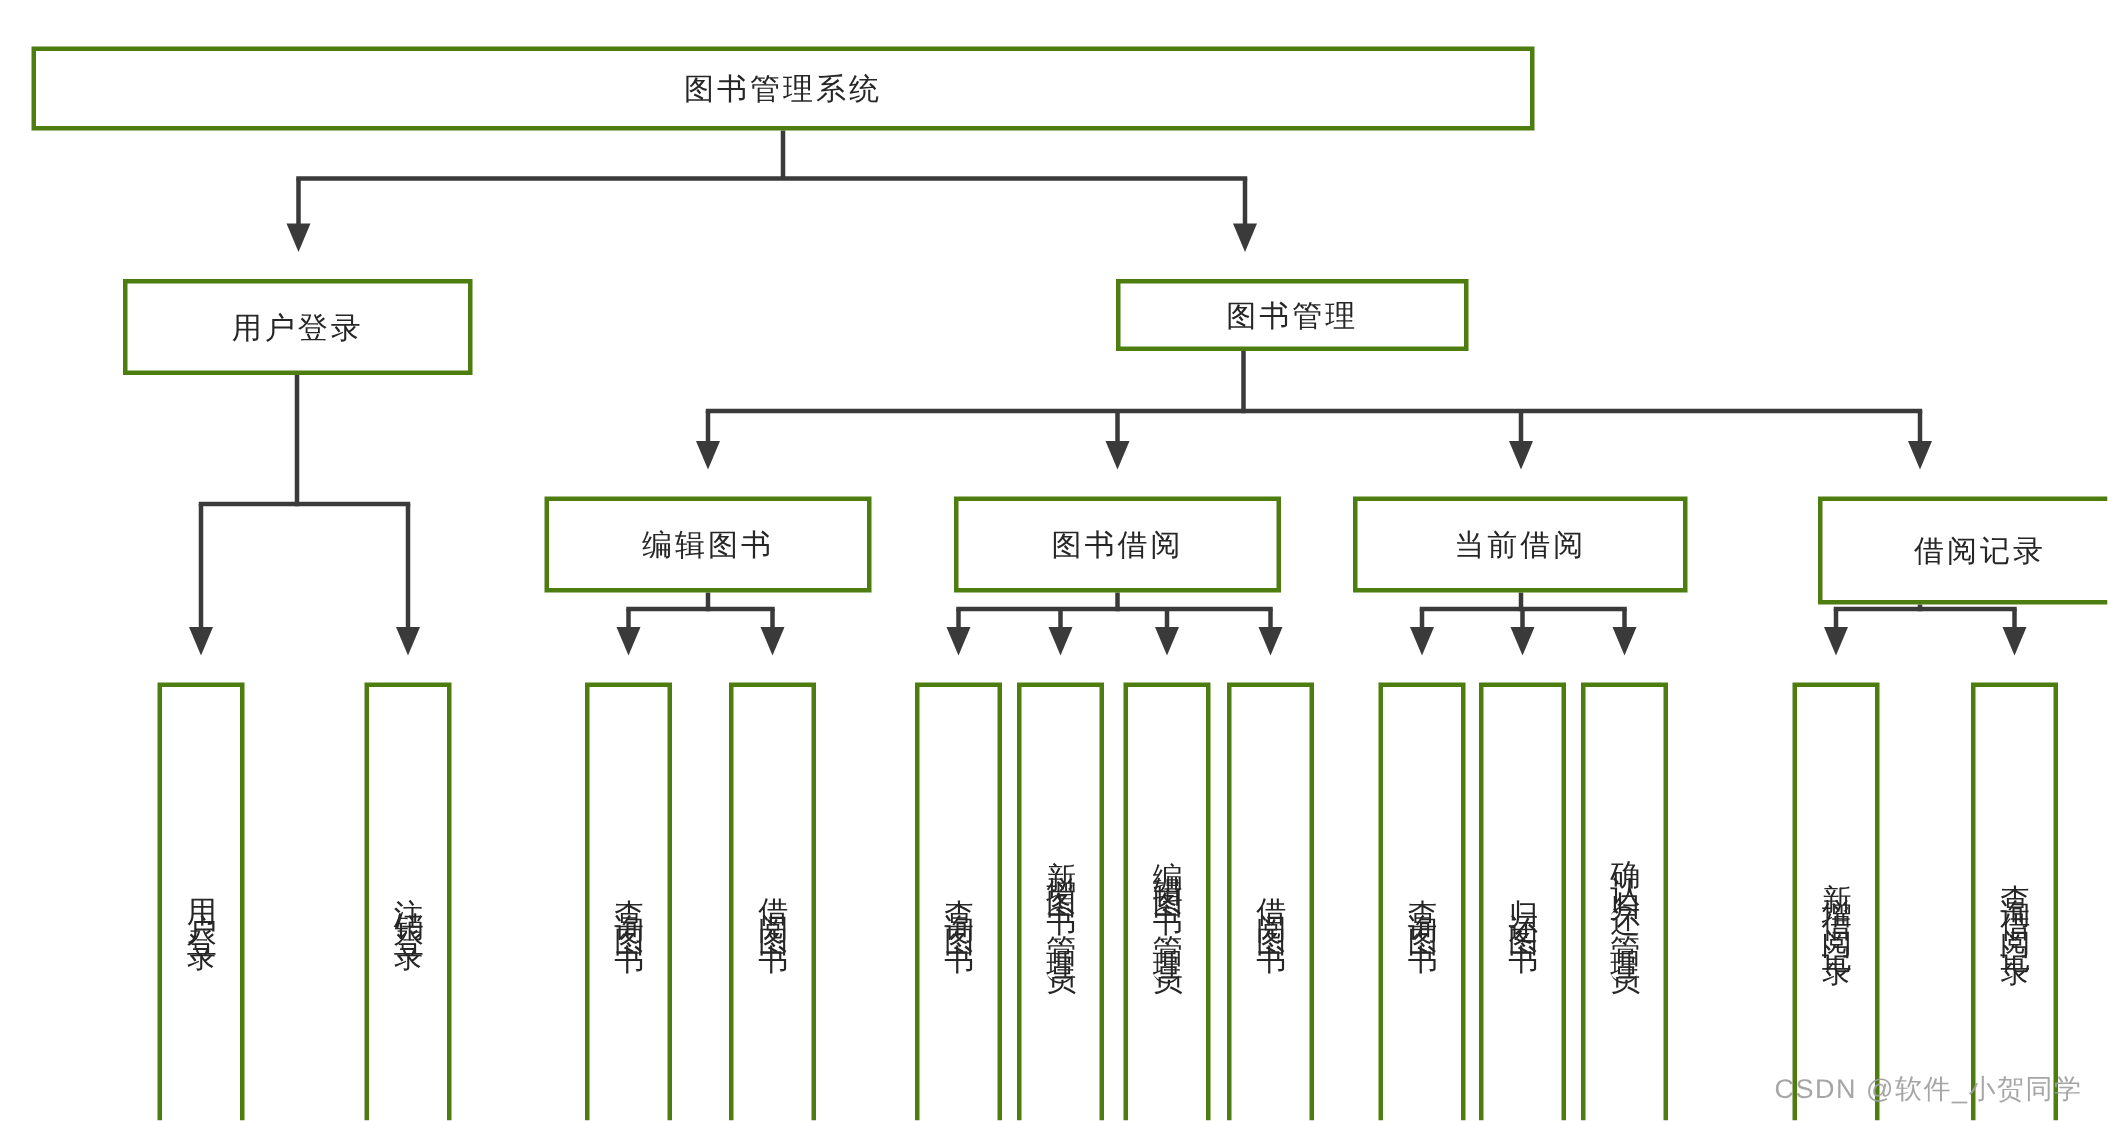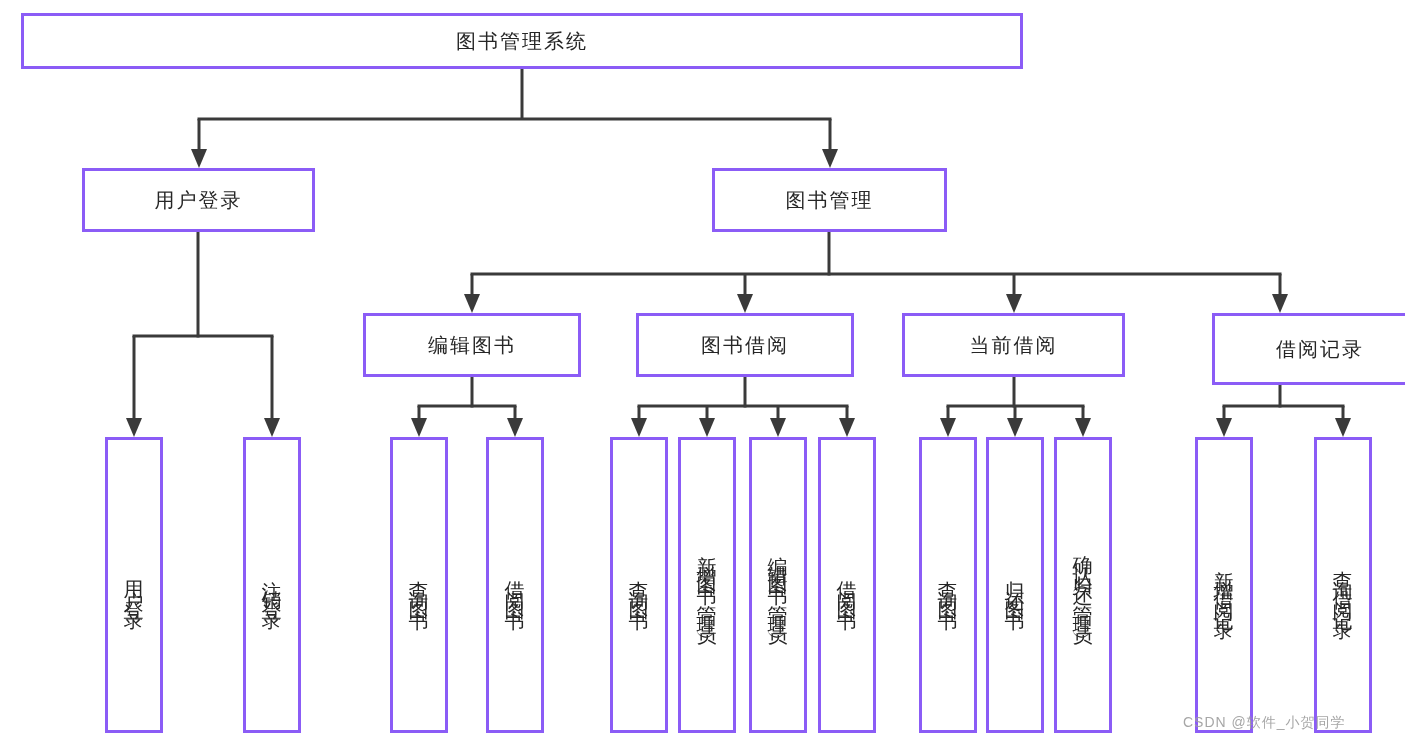--- a/index.html
+++ b/index.html
@@ -8,39 +8,40 @@
     width:1405px;height:747px;
     background:#ffffff;
     font-family:"Liberation Sans","DejaVu Sans",sans-serif;
     overflow:hidden;
   }
   .wires{position:absolute;left:0;top:0;width:1405px;height:747px;pointer-events:none;}
   .node{
     position:absolute;
     box-sizing:border-box;
     background:#ffffff;
-    border:3px solid #8b5cf6;
+    border:3px solid #4d7c0f;
     display:flex;
     align-items:center;
     justify-content:center;
     color:#262626;
     z-index:2;
+    margin-top:18px;
   }
   .node.h{font-size:20px;letter-spacing:2px;white-space:nowrap;}
   .node.v{
     font-size:20px;
     writing-mode:vertical-rl;
     text-orientation:mixed;
     letter-spacing:10px;
     line-height:1;
   }
   .watermark{
     position:absolute;
     z-index:5;
-    font-size:14px;
+    font-size:18px;
     color:rgba(158,158,158,0.92);
     letter-spacing:1px;
     white-space:nowrap;
   }
 </style>
 </head>
 <body>
 
 <div class="canvas">
 
@@ -117,21 +118,21 @@
     </g>
   </svg>
 
   <div class="node h" style="left:21px;top:13px;width:1002px;height:56px">
     <span>图书管理系统</span>
   </div>
 
   <div class="node h" style="left:82px;top:168px;width:233px;height:64px">
     <span>用户登录</span>
   </div>
-  <div class="node h" style="left:712px;top:168px;width:235px;height:64px">
+  <div class="node h" style="left:744px;top:168px;width:235px;height:48px">
     <span>图书管理</span>
   </div>
 
   <div class="node h" style="left:363px;top:313px;width:218px;height:64px">
     <span>编辑图书</span>
   </div>
   <div class="node h" style="left:902px;top:313px;width:223px;height:64px">
     <span>当前借阅</span>
   </div>
   <div class="node h" style="left:636px;top:313px;width:218px;height:64px">

